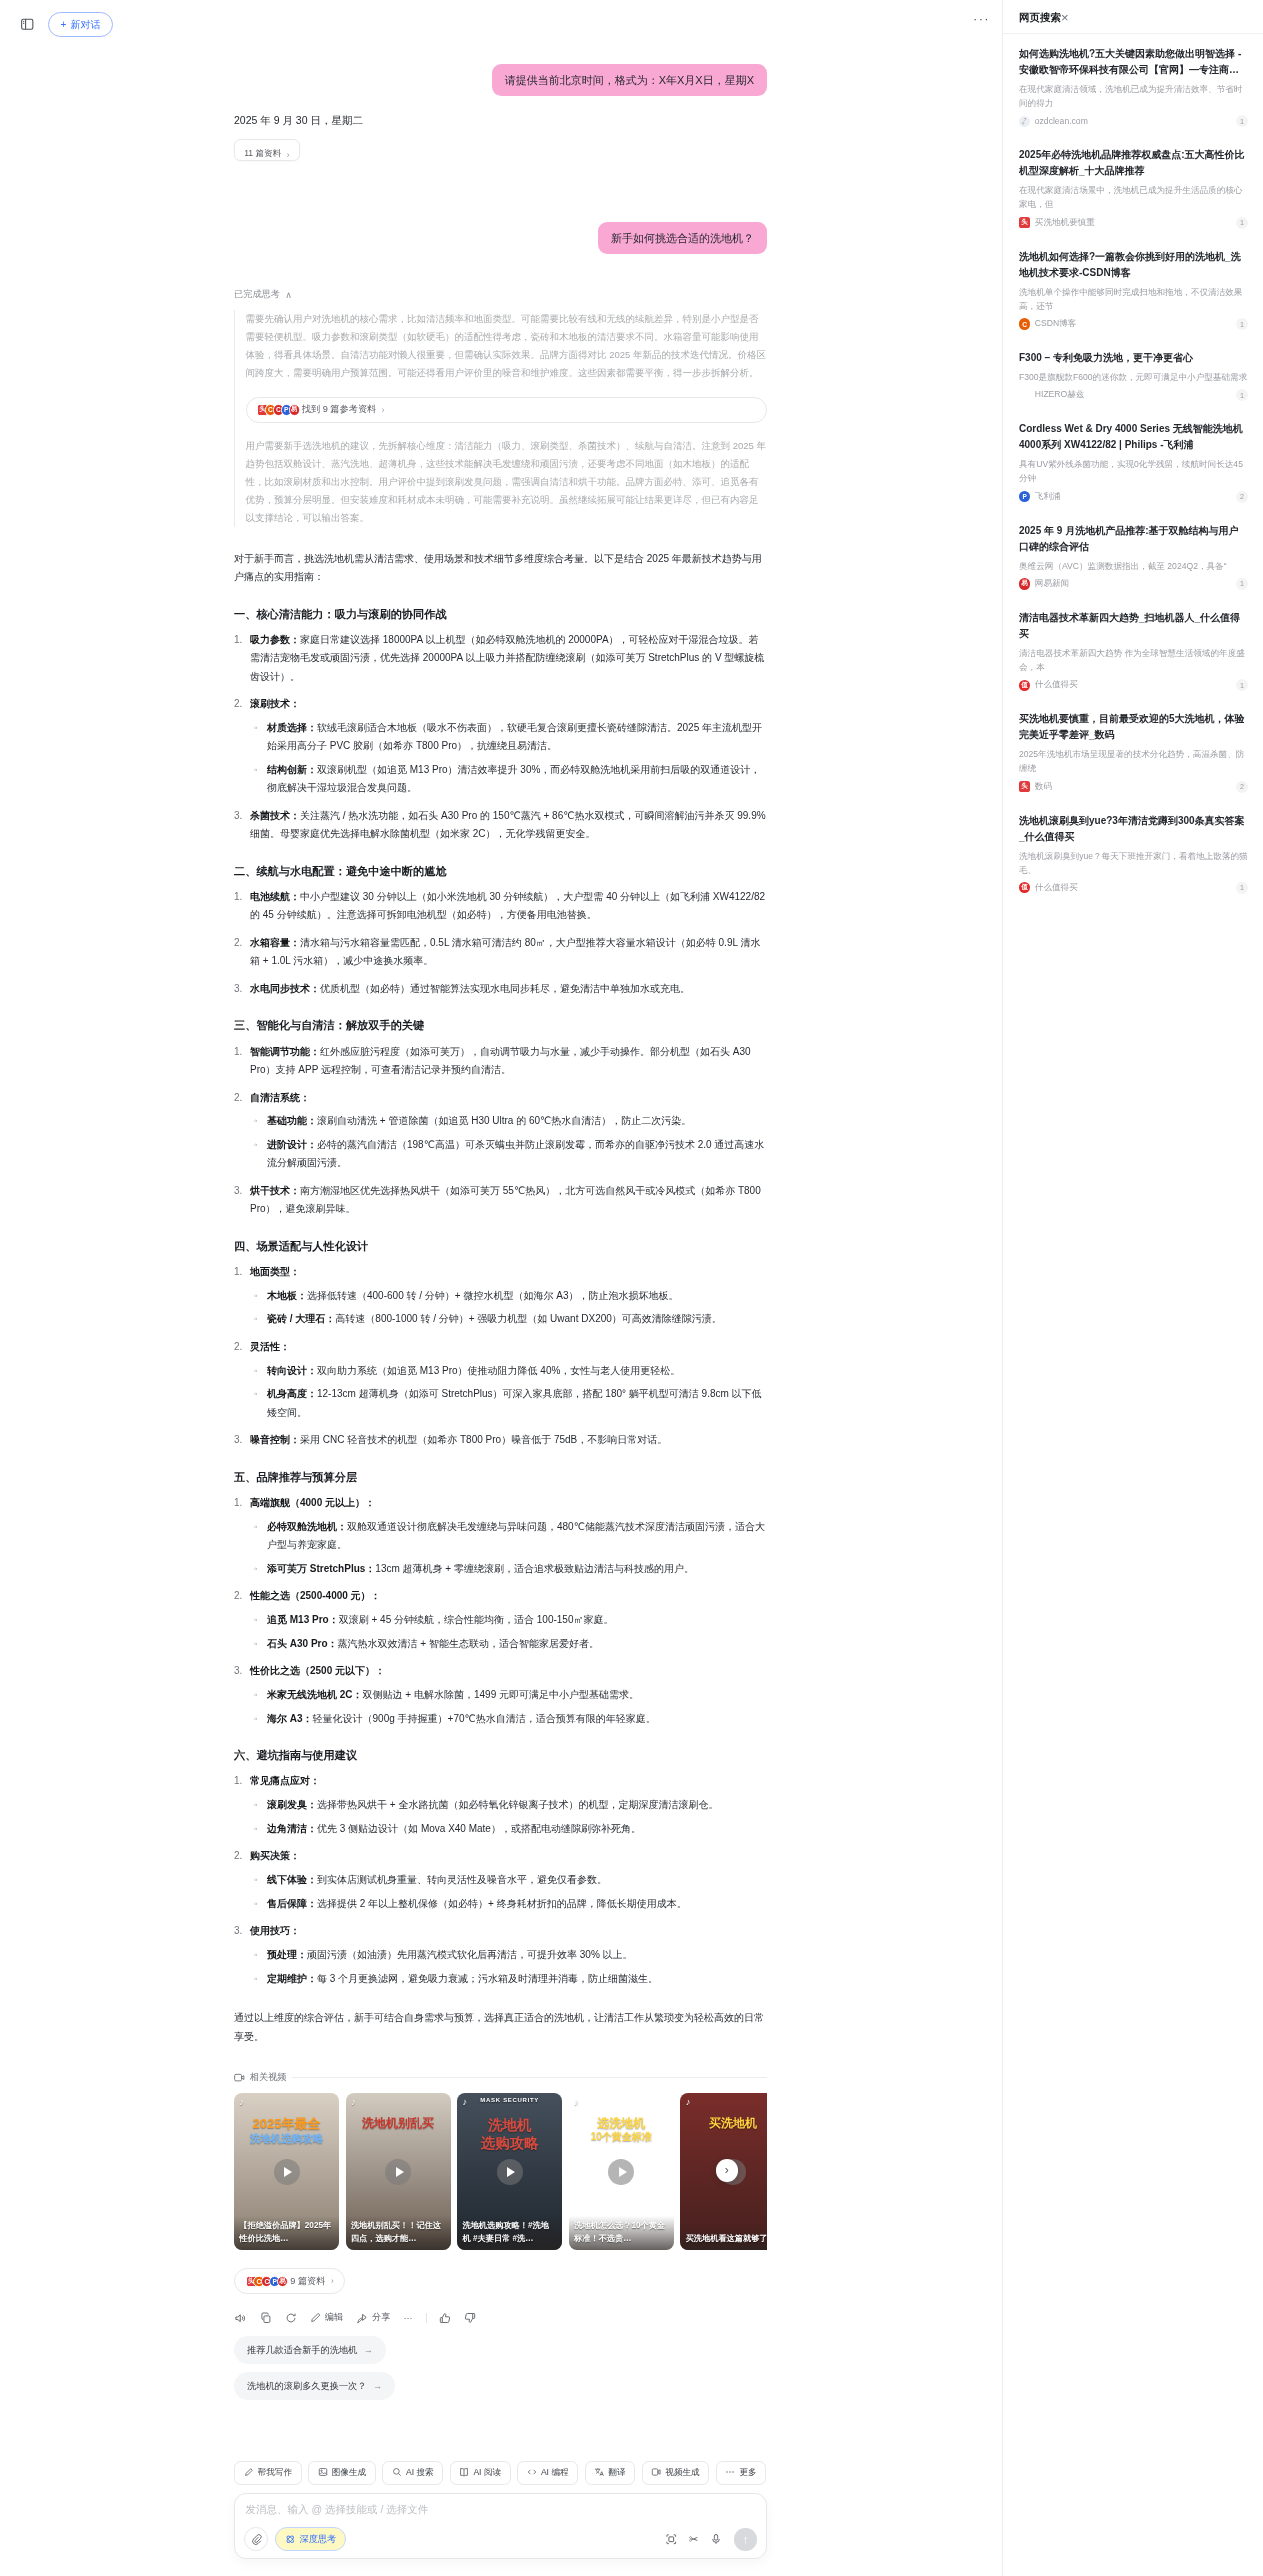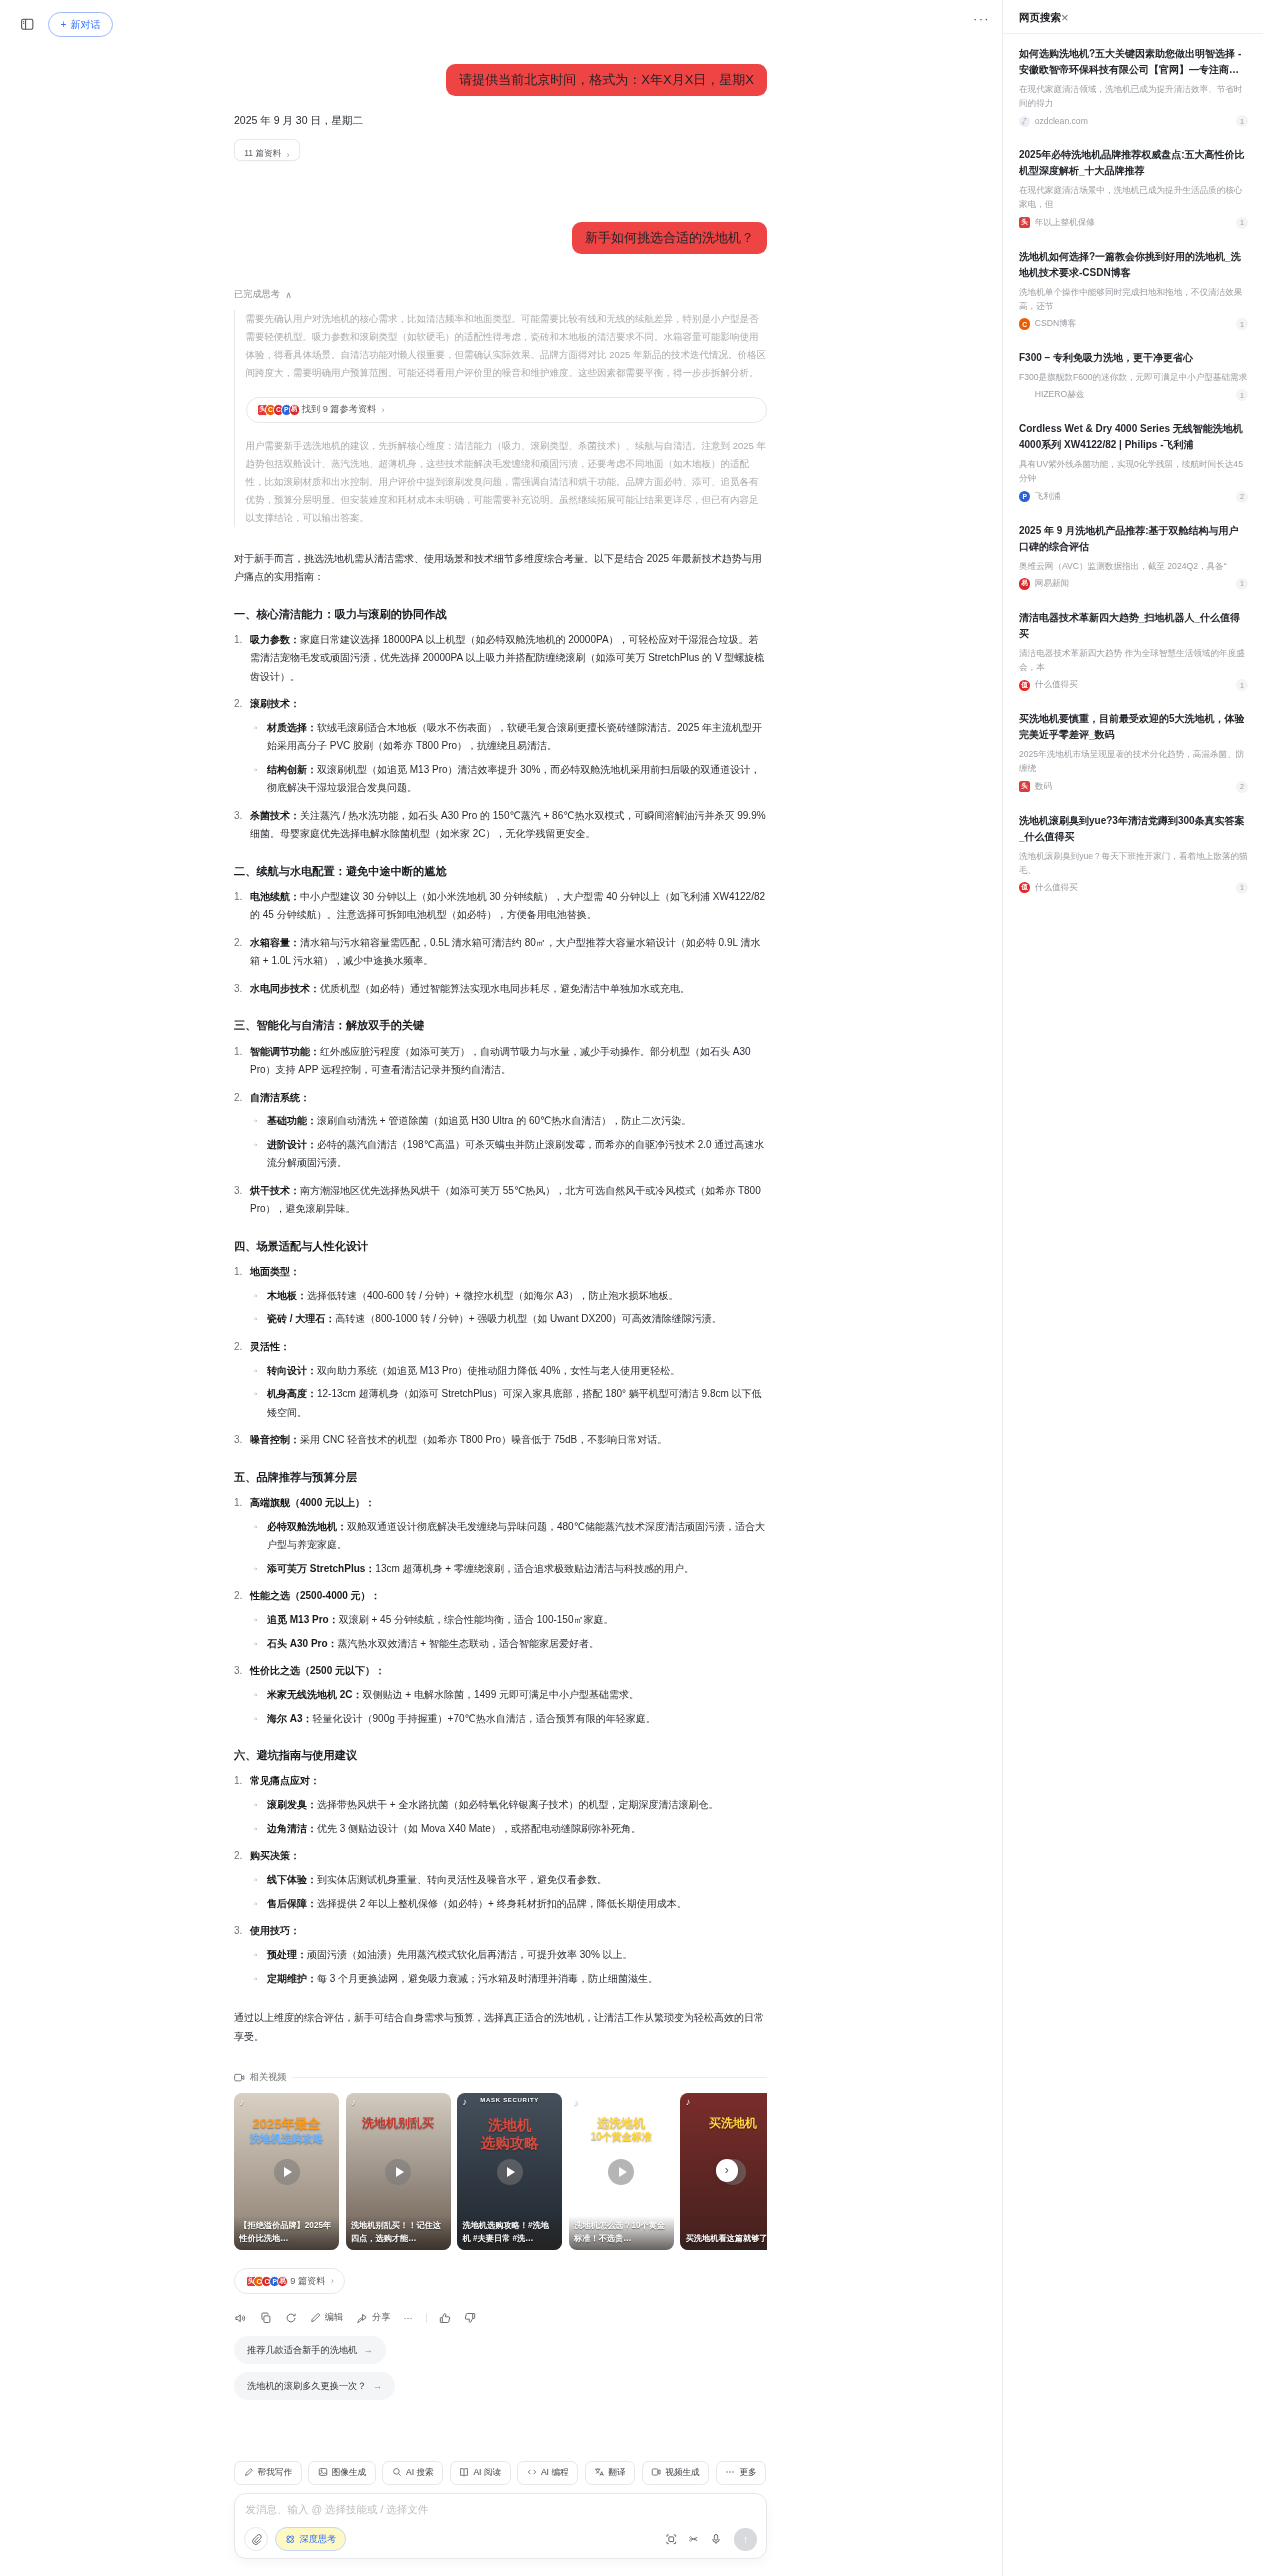--- a/index.html
+++ b/index.html
@@ -8,21 +8,21 @@
   .page { position:relative; width:1264px; height:2576px; background:#fff; overflow:hidden; }
 
   
   .top-header { position:absolute; left:16px; top:12px; display:flex; align-items:center; gap:9.2px; z-index:5; }
   .panel-btn { width:22.4px; height:22.4px; display:flex; align-items:center; justify-content:center; color:#4b4f55; cursor:pointer; }
   .newchat-btn { display:flex; align-items:center; gap:4px; height:25px; padding:0 12px; border:0.7px solid #9fb9ff; border-radius:13px; color:#3370ff; font-size:10px; background:#fff; cursor:pointer; }
   .chat-more { position:absolute; left:973px; top:10.5px; font-size:13px; letter-spacing:1.3px; color:#4b4f55; cursor:pointer; }
 
   
   .chat { position:absolute; left:234px; top:0; width:533px; display:flex; flex-direction:column; align-items:stretch; }
-  .bubble { align-self:flex-end; background:#ef4444; border-radius:9.2px; padding:8px 13px; font-size:13px; color:#1f2329; max-width:421px; line-height:16px; }
+  .bubble { align-self:flex-end; background:#f9a8d4; border-radius:9.2px; padding:8px 13px; font-size:11px; color:#1f2329; max-width:421px; line-height:16px; }
   .bubble1 { margin-top:64px; }
   .bubble2 { margin-top:61px; }
   .assistant-date { margin-top:18.4px; font-size:10.5px; color:#1f2329; }
   .src-chip { margin-top:10.5px; align-self:flex-start; display:flex; align-items:flex-end; gap:5.3px; height:22.4px; padding:0 9.2px; border:0.7px solid #e7e8ea; border-radius:6.6px; font-size:8.6px; color:#595c61; background:#fff; box-shadow:0 0.7px 2px rgba(0,0,0,.03); cursor:pointer; }
   .src-chip .chev { color:#9aa0a6; font-size:9.2px; }
 
   .think-label { margin-top:34px; font-size:9.2px; color:#8c8f94; display:flex; gap:5.3px; align-items:center; cursor:pointer; }
   .think-block { margin-top:9.2px; border-left:1.3px solid #e8e9eb; padding-left:10.5px; color:#a8aaad; font-size:9.5px; line-height:18px; }
   .refs-pill { margin-top:14.5px; align-self:flex-start; display:flex; align-items:center; gap:5.3px; height:26px; padding:0 10.5px; border:0.7px solid #e7e8ea; border-radius:13px; background:#fff; font-size:9.2px; color:#595c61; cursor:pointer; }
   .refs-pill .chev { color:#9aa0a6; }
@@ -569,21 +569,21 @@
             </span>
             <span>ozdclean.com</span>
             <span class="sb-badge">1</span>
           </div>
         </div>
         <div class="sb-item">
           <div class="sb-item-title">2025年必特洗地机品牌推荐权威盘点:五大高性价比机型深度解析_十大品牌推荐</div>
           <div class="sb-item-snippet">在现代家庭清洁场景中，洗地机已成为提升生活品质的核心家电，但</div>
           <div class="sb-item-src">
             <span class="fav sq" style="background: rgb(224, 58, 60); color: rgb(255, 255, 255);">头</span>
-            <span>年以上整机保修</span>
+            <span>买洗地机要慎重</span>
             <span class="sb-badge">1</span>
           </div>
         </div>
         <div class="sb-item">
           <div class="sb-item-title">洗地机如何选择?一篇教会你挑到好用的洗地机_洗地机技术要求-CSDN博客</div>
           <div class="sb-item-snippet">洗地机单个操作中能够同时完成扫地和拖地，不仅清洁效果高，还节</div>
           <div class="sb-item-src">
             <span class="fav" style="background: rgb(232, 93, 4); color: rgb(255, 255, 255);">C</span>
             <span>CSDN博客</span>
             <span class="sb-badge">1</span>

